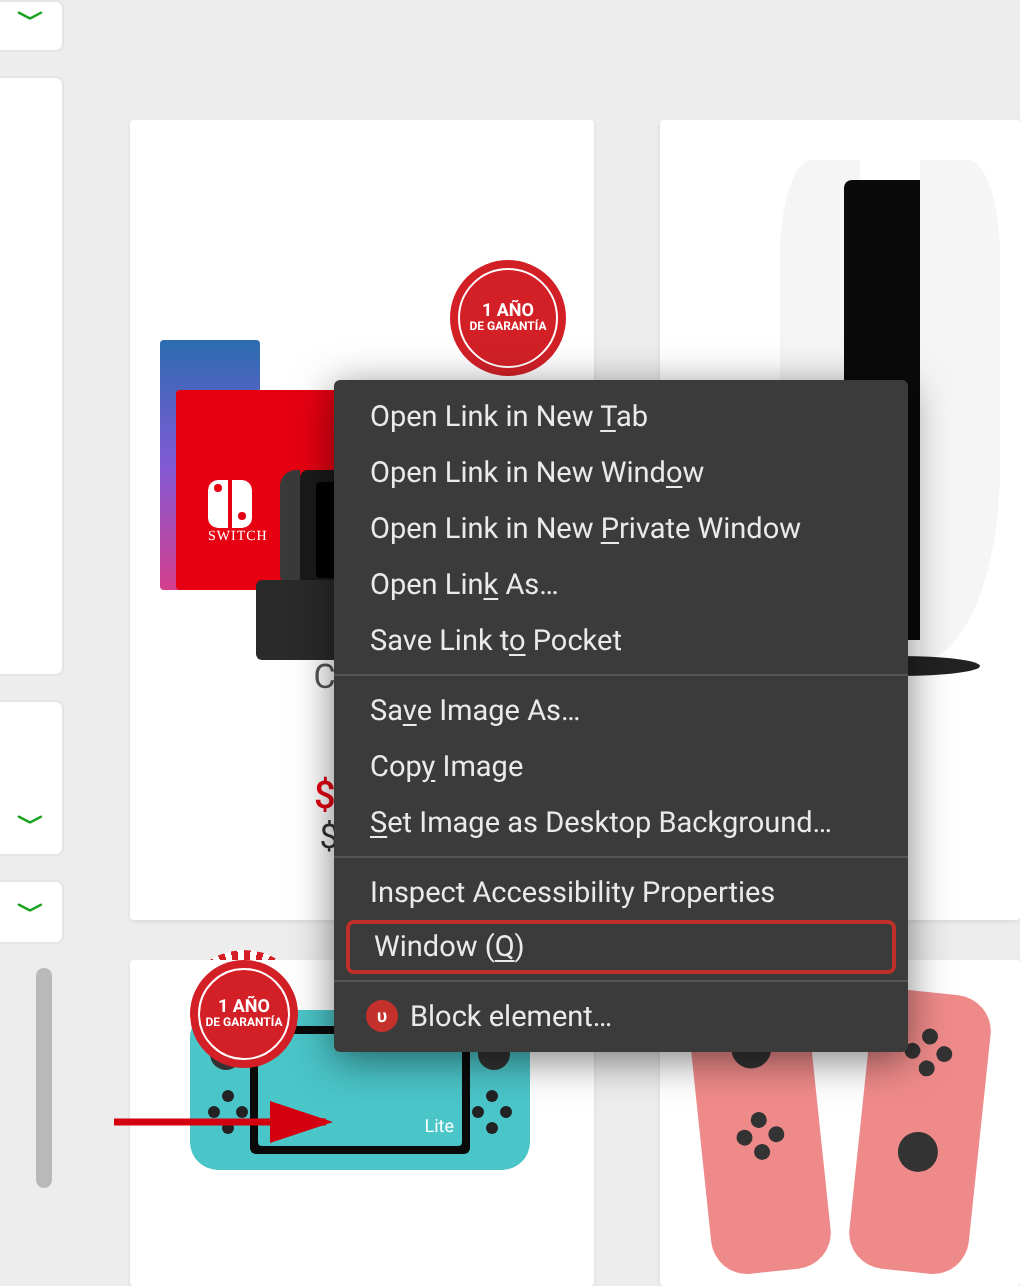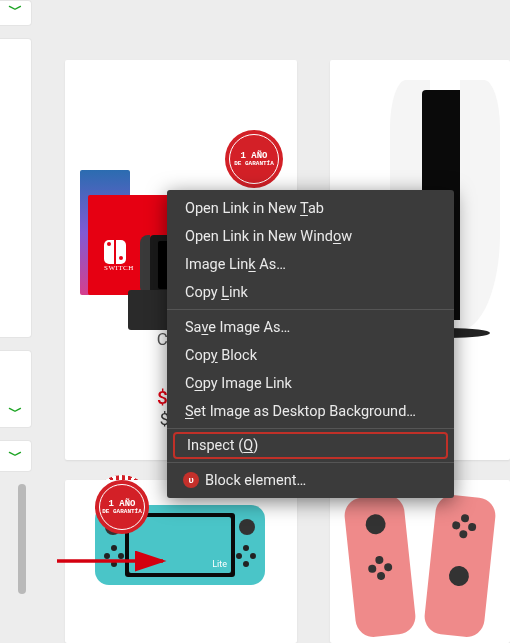--- a/index.html
+++ b/index.html
@@ -88,21 +88,20 @@
   .screen { position:absolute; left:8px; top:6px; width:106px; height:48px; background:#000; border-radius:2px; }
   .dock { position:absolute; left:40px; top:95px; width:120px; height:40px; background:#2a2a2a; border-radius:3px; }
   .boxart { position:absolute; left:0; top:10px; width:50px; height:125px; background:linear-gradient(#2b6cb0,#805ad5,#d53f8c); border-radius:2px; }
 
   .badge {
     position:absolute; right:14px; top:70px;
     width:58px; height:58px; border-radius:50%;
     background:#d32027;
     display:flex; align-items:center; justify-content:center;
     flex-direction:column;
-    font-family:Liberation Mono, monospace;
   }
   .badge::before {
     content:""; position:absolute; inset:-5px;
     border-radius:50%;
     background: repeating-conic-gradient(#d32027 0 6deg, #fff 6deg 12deg);
     z-index:-1;
     -webkit-mask: radial-gradient(circle, transparent 27px, #000 27px);
             mask: radial-gradient(circle, transparent 27px, #000 27px);
   }
   .badge-inner { position:absolute; inset:4px; border:1.5px solid #fff; border-radius:50%; }
@@ -312,40 +311,43 @@
 </svg>
 
 <div class="ctx">
   <div class="ctx-item">
       <span><span>Open Link in New </span><span class="ul">T</span><span>ab</span></span>
     </div>
   <div class="ctx-item">
       <span><span>Open Link in New Wind</span><span class="ul">o</span><span>w</span></span>
     </div>
   <div class="ctx-item">
-      <span><span>Image Lin</span><span class="ul">k</span><span> As…</span></span>
-    </div>
-  <div class="ctx-item">
-      <span><span>Copy </span><span class="ul">L</span><span>ink</span></span>
+      <span><span>Open Link in New </span><span class="ul">P</span><span>rivate Window</span></span>
+    </div>
+  <div class="ctx-item">
+      <span><span>Open Lin</span><span class="ul">k</span><span> As…</span></span>
+    </div>
+  <div class="ctx-item">
+      <span><span>Save Link t</span><span class="ul">o</span><span> Pocket</span></span>
     </div>
   <div class="ctx-sep"></div>
   <div class="ctx-item">
       <span><span>Sa</span><span class="ul">v</span><span>e Image As…</span></span>
     </div>
   <div class="ctx-item">
-      <span><span>Cop</span><span class="ul">y</span><span> Block</span></span>
-    </div>
-  <div class="ctx-item">
-      <span><span>C</span><span class="ul">o</span><span>py Image Link</span></span>
+      <span><span>Cop</span><span class="ul">y</span><span> Image</span></span>
     </div>
   <div class="ctx-item">
       <span><span class="ul">S</span><span>et Image as Desktop Background…</span></span>
     </div>
   <div class="ctx-sep"></div>
+  <div class="ctx-item">
+      <span>Inspect Accessibility Properties</span>
+    </div>
   <div class="ctx-item inspect-hl">
-      <span><span>Inspect (</span><span class="ul">Q</span><span>)</span></span>
+      <span><span>Window (</span><span class="ul">Q</span><span>)</span></span>
     </div>
   <div class="ctx-sep"></div>
   <div class="ctx-item">
     <span class="ctx-icon">ᴜ</span>
     <span>Block element…</span>
   </div>
 </div>
 
 </body></html>

